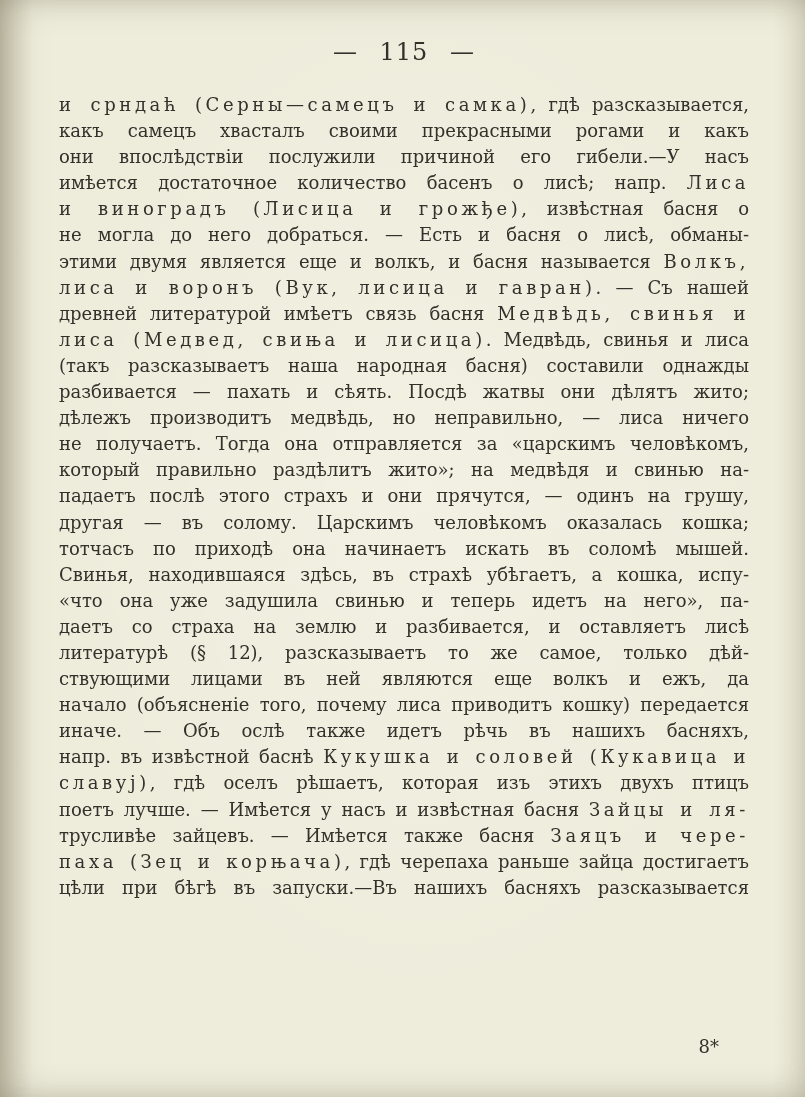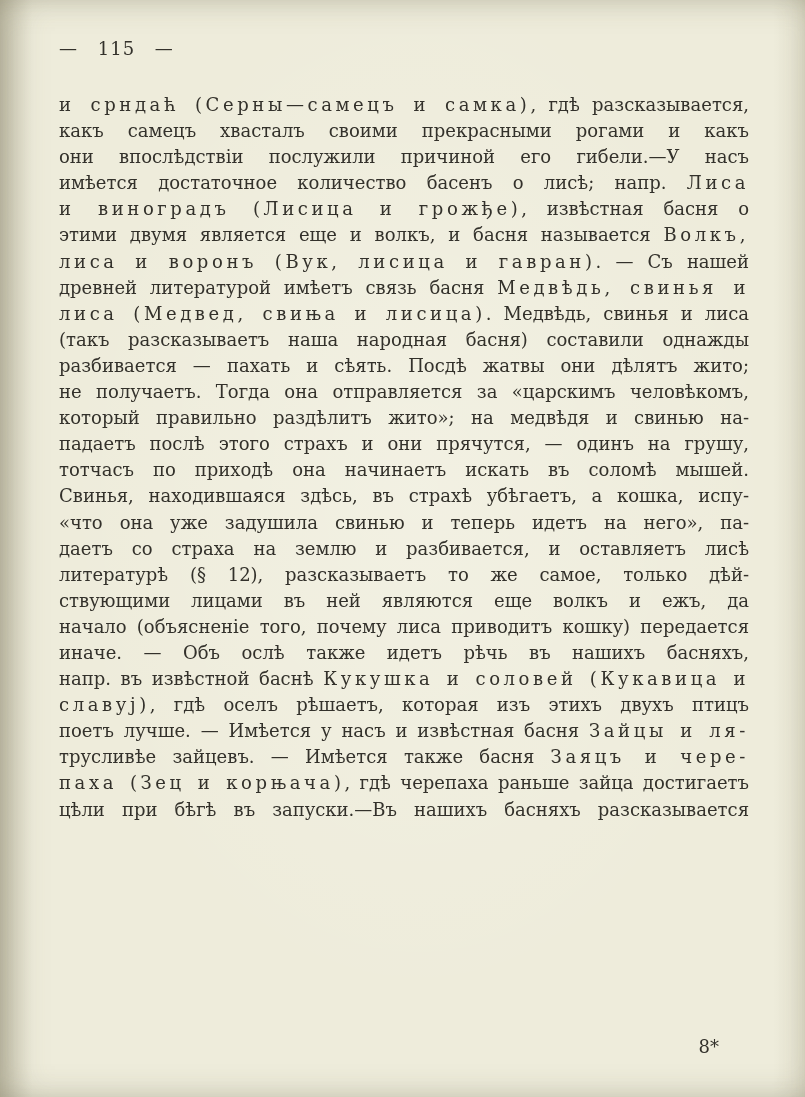--- a/index.html
+++ b/index.html
@@ -23,21 +23,22 @@
       inset 24px 0 40px -18px rgba(110,104,78,0.40),
       inset -14px 0 32px -20px rgba(110,104,78,0.22),
       inset 0 20px 36px -24px rgba(110,104,78,0.26),
       inset 0 -20px 36px -24px rgba(110,104,78,0.24);
   }
   .page-header {
     position: absolute;
     top: 38px;
     left: 59px;
     width: 690px;
-    font-size: 18px;
+    text-align: center;
+    font-size: 24px;
     word-spacing: 13px;
     letter-spacing: 1px;
   }
   .text-block {
     position: absolute;
     top: 92px;
     left: 59px;
     width: 690px;
     font-size: 18px;
     line-height: 26.1px;
@@ -66,29 +67,32 @@
 <div class="paper-grain"></div>
 
 <div class="page-header">— 115 —</div>
 
 <div class="text-block" id="text-block">
     <div class="line"><span class="spaced">и срндаћ (Серны—самецъ и самка)</span><span>, гдѣ разсказывается,</span></div>
     <div class="line"><span>какъ самецъ хвасталъ своими прекрасными рогами и какъ</span></div>
     <div class="line"><span>они впослѣдствіи послужили причиной его гибели.—У насъ</span></div>
     <div class="line"><span>имѣется достаточное количество басенъ о лисѣ; напр. </span><span class="spaced">Лиса</span></div>
     <div class="line"><span class="spaced">и виноградъ (Лисица и грожђе)</span><span>, извѣстная басня о</span></div>
+    <div class="line"><span>не могла до него добраться. — Есть и басня о лисѣ, обманы-</span></div>
     <div class="line"><span>этими двумя является еще и волкъ, и басня называется </span><span class="spaced">Волкъ,</span></div>
     <div class="line"><span class="spaced">лиса и воронъ (Вук, лисица и гавран)</span><span>. — Съ нашей</span></div>
     <div class="line"><span>древней литературой имѣетъ связь басня </span><span class="spaced">Медвѣдь, свинья и</span></div>
     <div class="line"><span class="spaced">лиса (Медвед, свиња и лисица)</span><span>. Медвѣдь, свинья и лиса</span></div>
     <div class="line"><span>(такъ разсказываетъ наша народная басня) составили однажды</span></div>
     <div class="line"><span>разбивается — пахать и сѣять. Посдѣ жатвы они дѣлятъ жито;</span></div>
+    <div class="line"><span>дѣлежъ производитъ медвѣдь, но неправильно, — лиса ничего</span></div>
     <div class="line"><span>не получаетъ. Тогда она отправляется за «царскимъ человѣкомъ,</span></div>
     <div class="line"><span>который правильно раздѣлитъ жито»; на медвѣдя и свинью на-</span></div>
     <div class="line"><span>падаетъ послѣ этого страхъ и они прячутся, — одинъ на грушу,</span></div>
+    <div class="line"><span>другая — въ солому. Царскимъ человѣкомъ оказалась кошка;</span></div>
     <div class="line"><span>тотчасъ по приходѣ она начинаетъ искать въ соломѣ мышей.</span></div>
     <div class="line"><span>Свинья, находившаяся здѣсь, въ страхѣ убѣгаетъ, а кошка, испу-</span></div>
     <div class="line"><span>«что она уже задушила свинью и теперь идетъ на него», па-</span></div>
     <div class="line"><span>даетъ со страха на землю и разбивается, и оставляетъ лисѣ</span></div>
     <div class="line"><span>литературѣ (§ 12), разсказываетъ то же самое, только дѣй-</span></div>
     <div class="line"><span>ствующими лицами въ ней являются еще волкъ и ежъ, да</span></div>
     <div class="line"><span>начало (объясненіе того, почему лиса приводитъ кошку) передается</span></div>
     <div class="line"><span>иначе. — Объ ослѣ также идетъ рѣчь въ нашихъ басняхъ,</span></div>
     <div class="line"><span>напр. въ извѣстной баснѣ </span><span class="spaced">Кукушка и соловей (Кукавица и</span></div>
     <div class="line"><span class="spaced">славуј)</span><span>, гдѣ оселъ рѣшаетъ, которая изъ этихъ двухъ птицъ</span></div>

